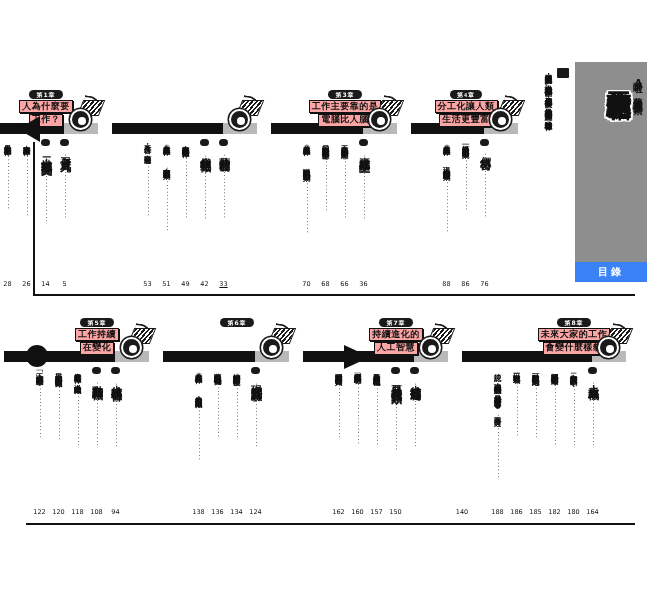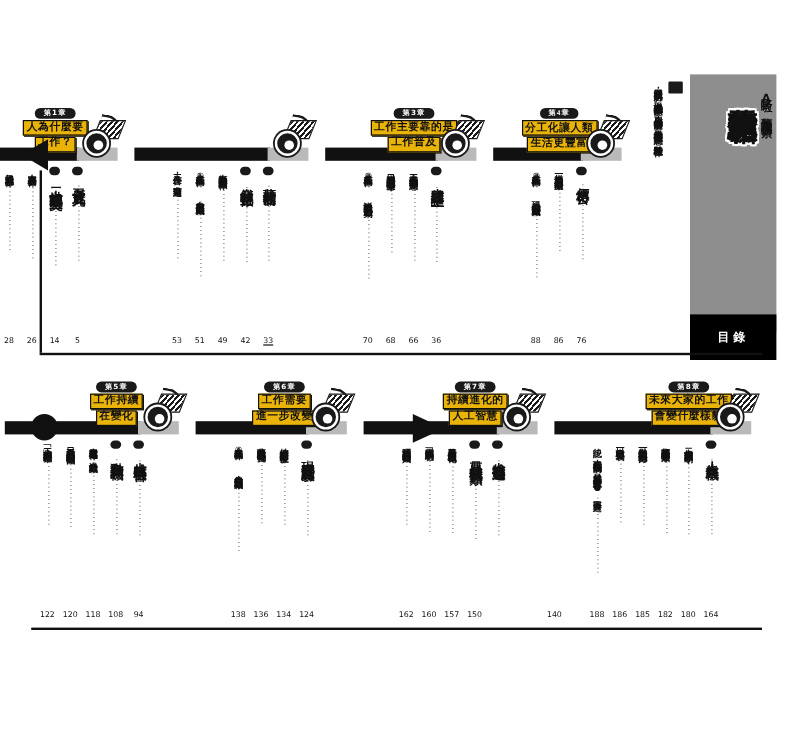--- a/index.html
+++ b/index.html
@@ -30,21 +30,21 @@
   .title-main {
     writing-mode: vertical-rl; text-orientation: upright;
     font-size: 25px; font-weight: bold; color: #111;
     letter-spacing: 1px; line-height: 1.02;
     margin-right: 2px;
     text-shadow: 1.5px 0 0 #fff, -1.5px 0 0 #fff, 0 1.5px 0 #fff, 0 -1.5px 0 #fff,
                  1.5px 1.5px 0 #fff, -1.5px -1.5px 0 #fff, 1.5px -1.5px 0 #fff, -1.5px 1.5px 0 #fff;
   }
   .toc-tag {
     position: absolute; right: 8px; top: 262px;
-    width: 72px; height: 38px; background: #000000;
+    width: 72px; height: 20px; background: #3b82f6;
     display: flex; align-items: center; justify-content: center;
   }
   .toc-tag span {
     font-size: 10px; font-weight: bold; color: #fff; letter-spacing: 3px;
   }
 
   
   .intro {
     position: absolute; right: 86px; top: 68px;
     width: 52px; height: 200px;
@@ -89,21 +89,21 @@
     display: block; margin: 0 auto 1px auto;
     background: #1a1a1a; color: #fff;
     font-size: 6px; font-weight: bold;
     padding: 1.5px 7px; border-radius: 7px;
     width: fit-content; letter-spacing: 1px; line-height: 1;
   }
   .chap-title {
     display: flex; flex-direction: column; align-items: center; gap: 1px;
   }
   .chap-line {
-    background: #eab308; color: #111;
+    background: #fca5a5; color: #111;
     border: 1.2px solid #111;
     font-size: 9px; font-weight: bold;
     padding: 0.5px 2px; letter-spacing: 0.5px;
     line-height: 1.1; white-space: nowrap;
     box-shadow: 1px 1px 0 #111;
   }
   
   .emblem { position: absolute; width: 30px; height: 30px; }
   .emblem .ring {
     position: absolute; left: 4px; top: 6px; width: 21px; height: 21px;
@@ -224,21 +224,21 @@
         <div class="entry-text">各式各樣的工作③ 現代社會才有的主要職業</div>
         <div class="dots">···················</div>
       </div>
       <div class="pageno" style="left: 422px; top: 196px;">88</div>
       <div class="band" style="left: 253px; top: 39px; width: 94px;"></div>
       <div class="band-gap" style="left: 345px; top: 39px; width: 34px;"></div>
       <div class="chapter" style="left: 275px; top: 6px;">
         <span class="chap-num">第3章</span>
         <div class="chap-title">
           <div class="chap-line">工作主要靠的是</div>
-          <div class="chap-line">工作普及</div>
+          <div class="chap-line">電腦比人腦</div>
         </div>
       </div>
       <div class="emblem" style="left: 347px; top: 19px;">
         <div class="swoosh"></div>
         <div class="tail"></div>
         <div class="ring"></div>
       </div>
       <div class="entry entry-major" style="left: 339px; top: 55px;">
         <div class="sec-badge">專欄</div>
         <div class="entry-text">大雄王國誕生</div>
@@ -417,24 +417,20 @@
       <div class="pageno" style="left: 325px; top: 196px;">160</div>
       <div class="entry" style="left: 306px; top: 55px;">
         <div class="entry-text">活躍於各種場合的機器人</div>
         <div class="dots">···················</div>
       </div>
       <div class="pageno" style="left: 306px; top: 196px;">162</div>
       <div class="band" style="left: 137px; top: 39px; width: 94px;"></div>
       <div class="band-gap" style="left: 229px; top: 39px; width: 34px;"></div>
       <div class="chapter" style="left: 159px; top: 6px;">
         <span class="chap-num">第6章</span>
-        <div class="chap-title">
-          <div class="chap-line">工作需要</div>
-          <div class="chap-line">進一步改變</div>
-        </div>
       </div>
       <div class="emblem" style="left: 231px; top: 19px;">
         <div class="swoosh"></div>
         <div class="tail"></div>
         <div class="ring"></div>
       </div>
       <div class="entry entry-major" style="left: 223px; top: 55px;">
         <div class="sec-badge">專欄</div>
         <div class="entry-text">現實測試實驗</div>
         <div class="dots">···················</div>

